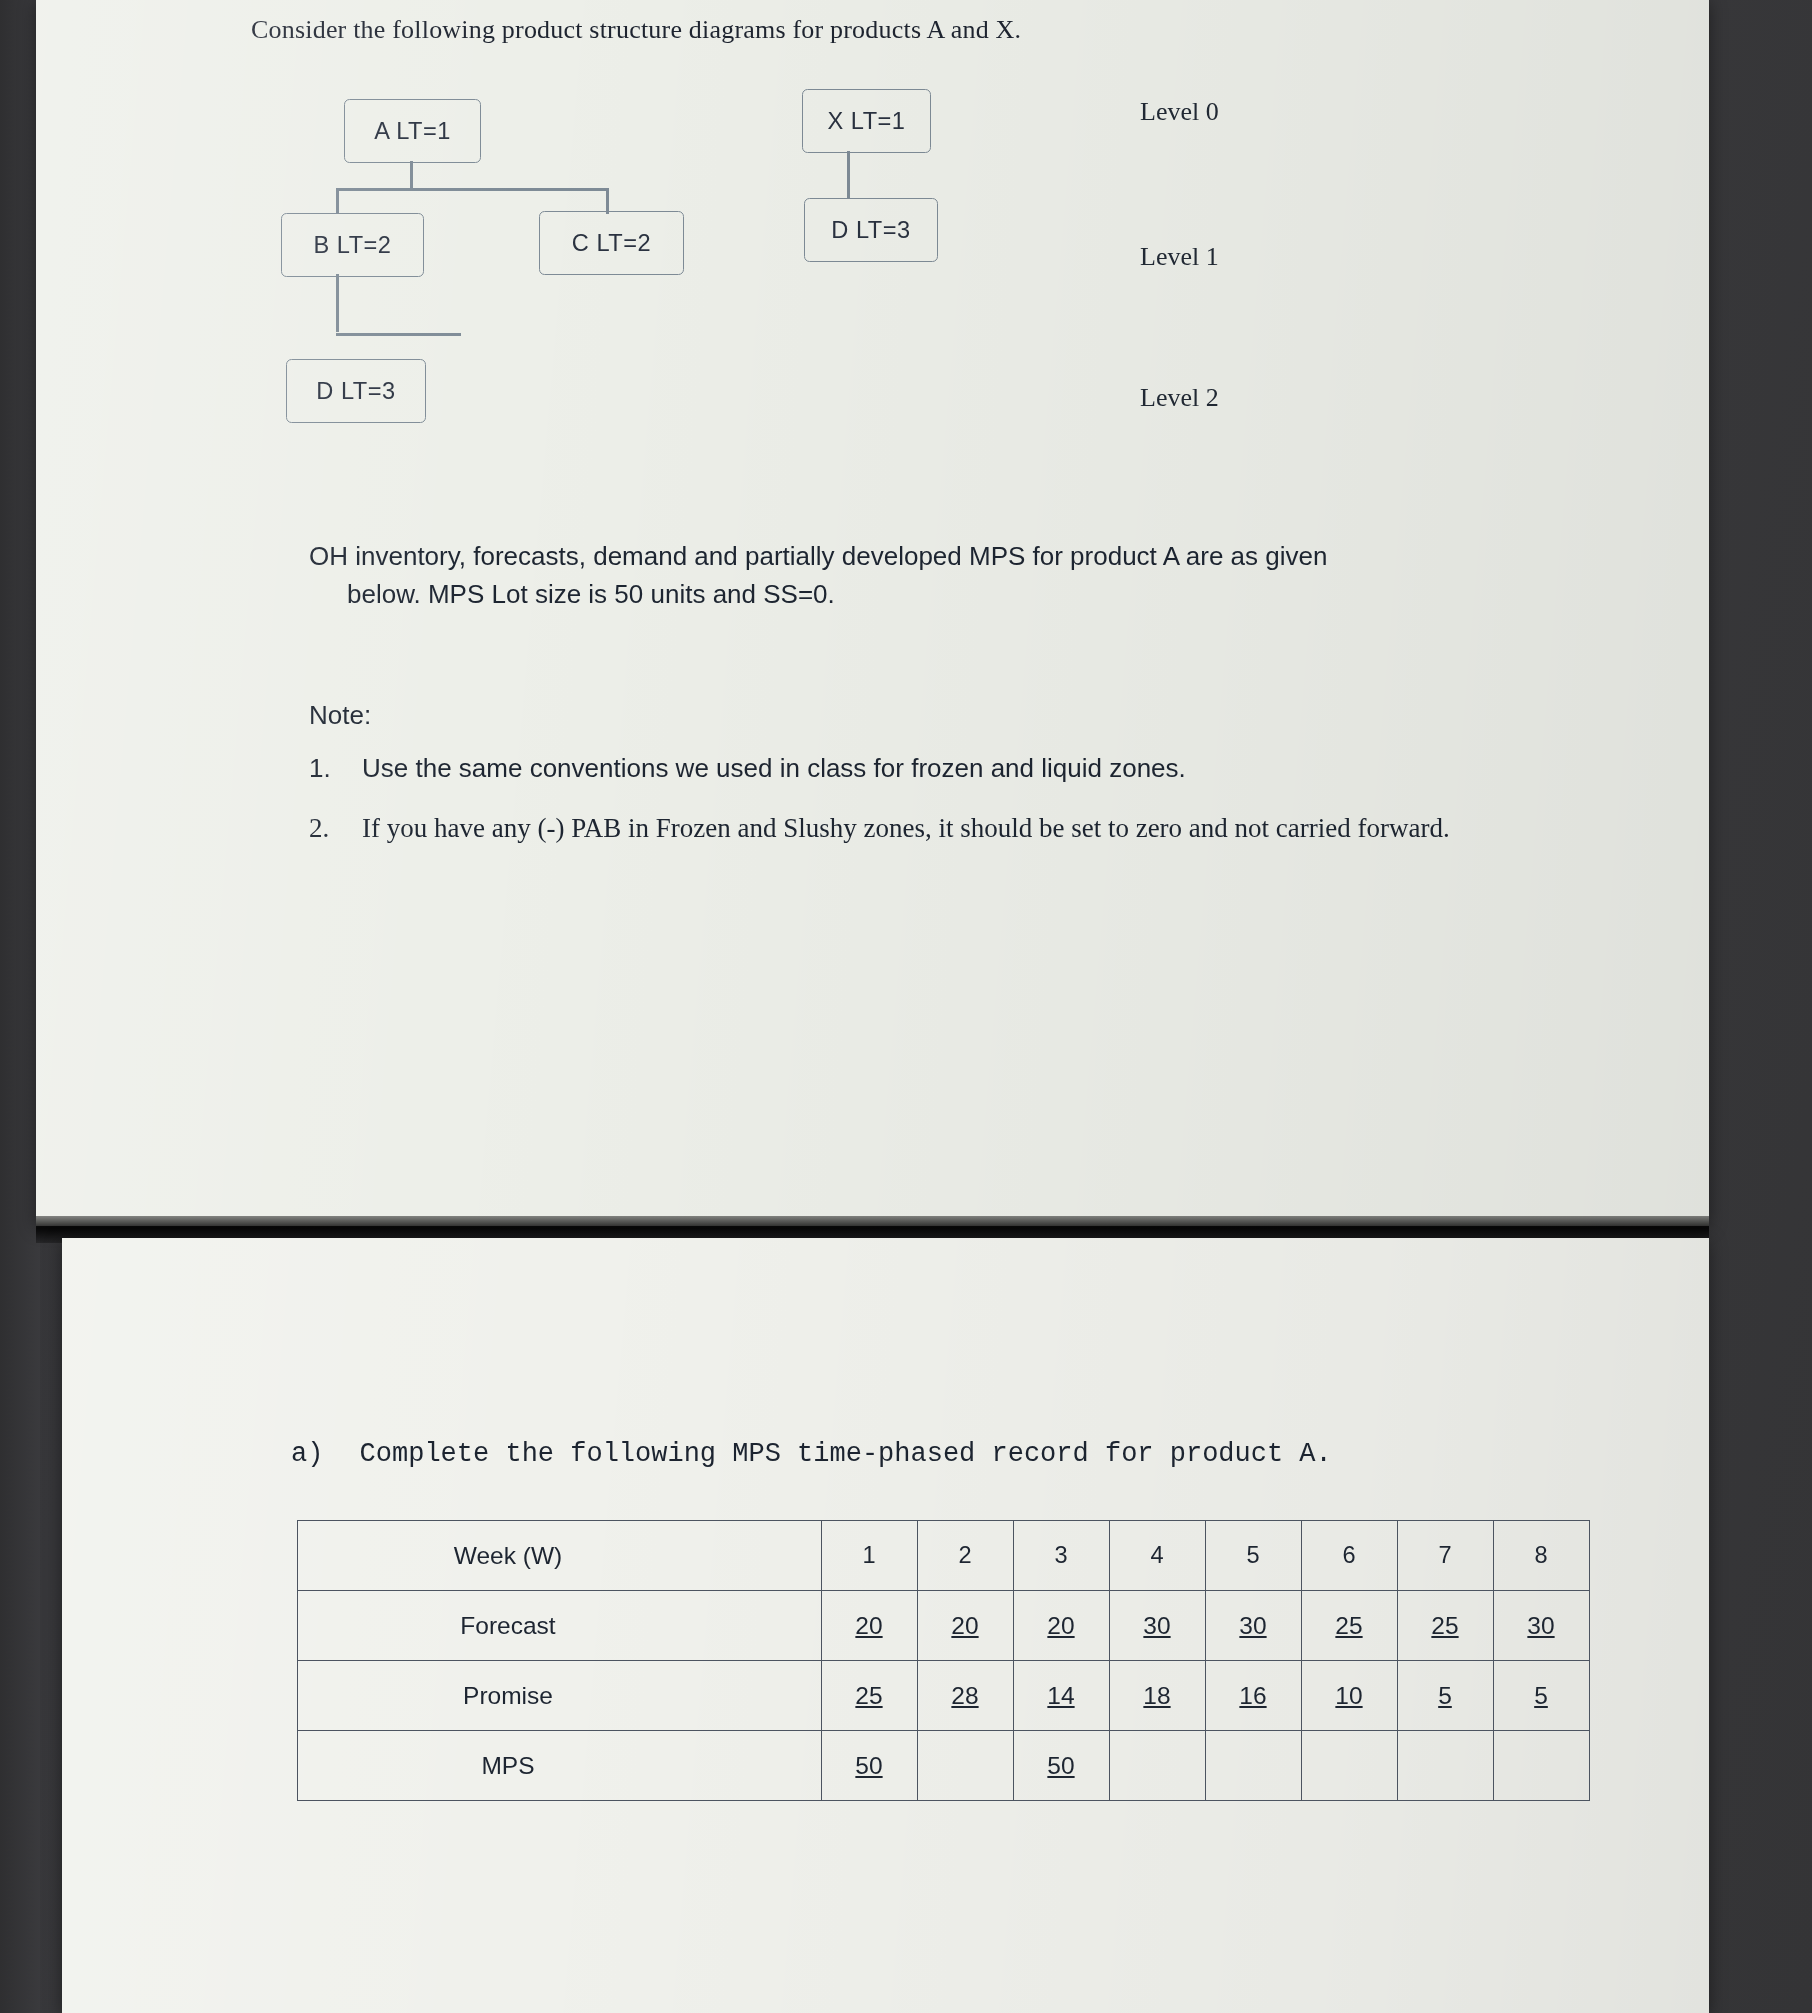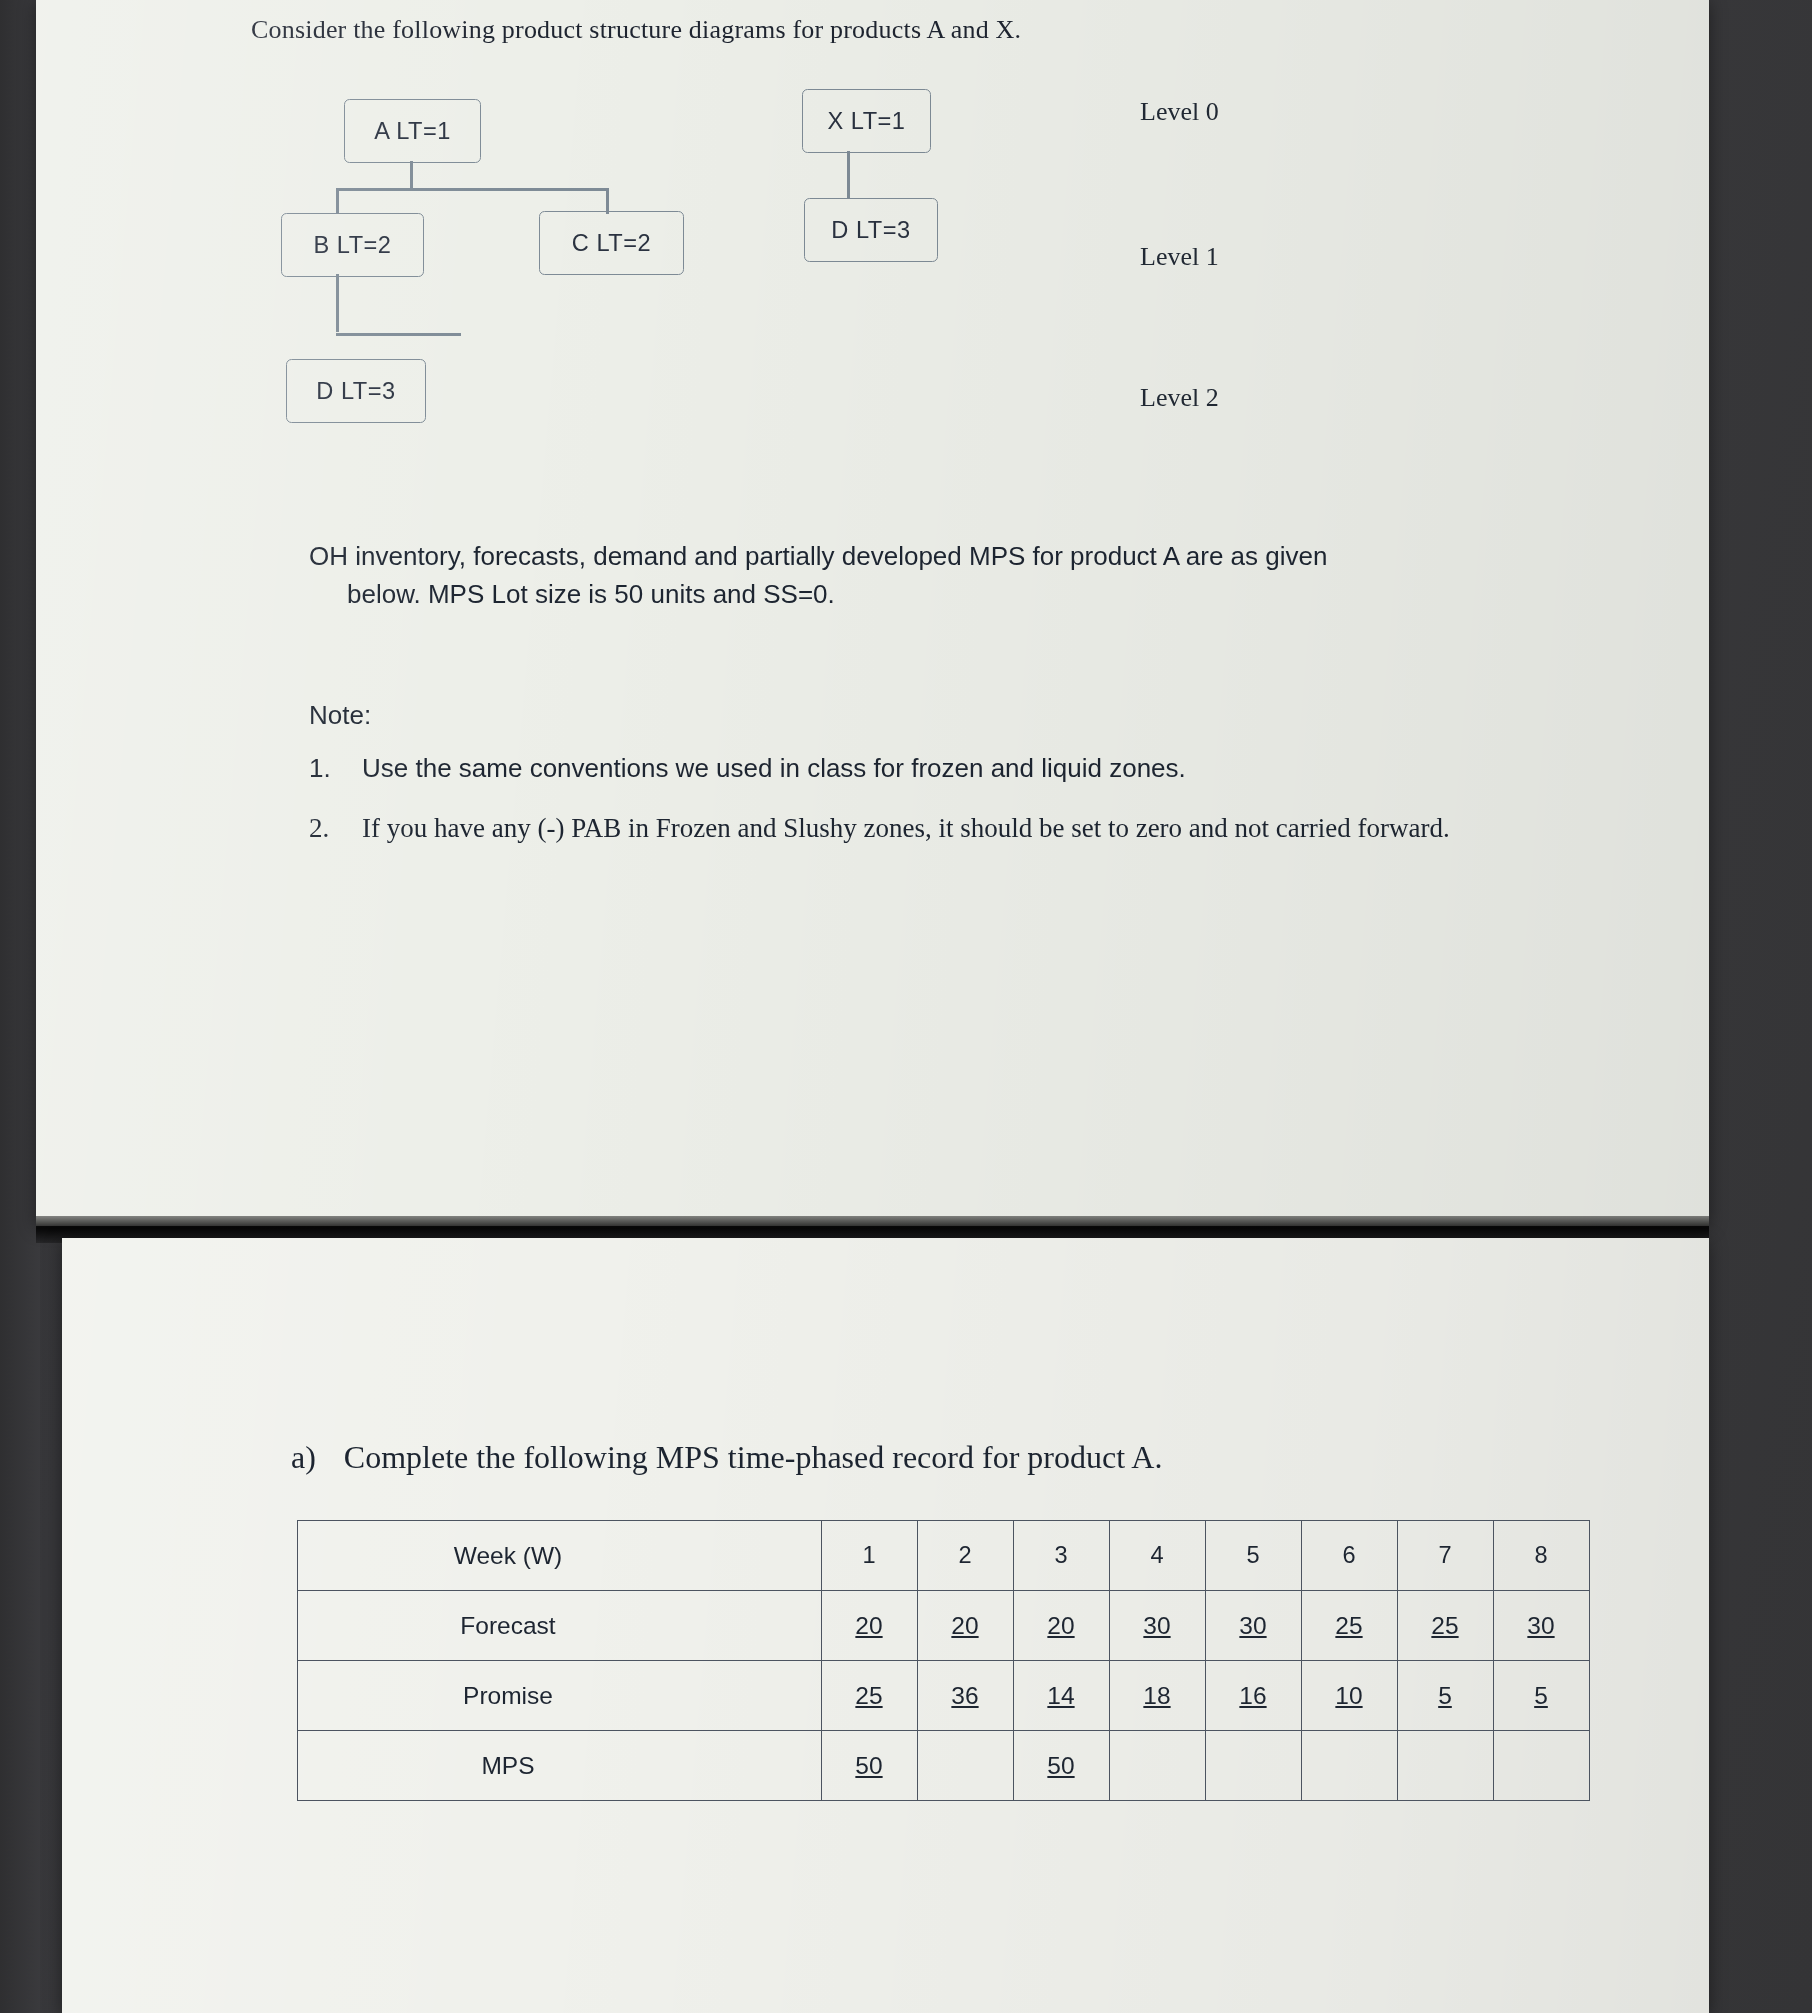--- a/index.html
+++ b/index.html
@@ -151,22 +151,22 @@
     width: 53px;
     flex: none;
   }
   .note-2 { font-family: "Liberation Serif", serif; font-size: 27px; }
 
   
   .qa {
     position: absolute;
     left: 291px;
     top: 1439px;
-    font-family: Liberation Serif, serif;
-    font-size: 32px;
+    font-family: Liberation Mono, monospace;
+    font-size: 27px;
     color: #1c2430;
   }
   .qa .marker { margin-right: 20px; }
 
   
   .mps-wrap {
     position: absolute;
     left: 297px;
     top: 1520px;
   }
@@ -291,21 +291,21 @@
         <td class="wk u">30</td>
         <td class="wk u">25</td>
         <td class="wk u">25</td>
         <td class="wk u">30</td>
       </tr>
 
       <tr>
         <td class="label-cell">Promise</td>
         <td class="oh-cell"></td>
         <td class="wk u">25</td>
-        <td class="wk u">36</td>
+        <td class="wk u">28</td>
         <td class="wk u">14</td>
         <td class="wk u">18</td>
         <td class="wk u">16</td>
         <td class="wk u">10</td>
         <td class="wk u">5</td>
         <td class="wk u">5</td>
       </tr>
 
 
 

